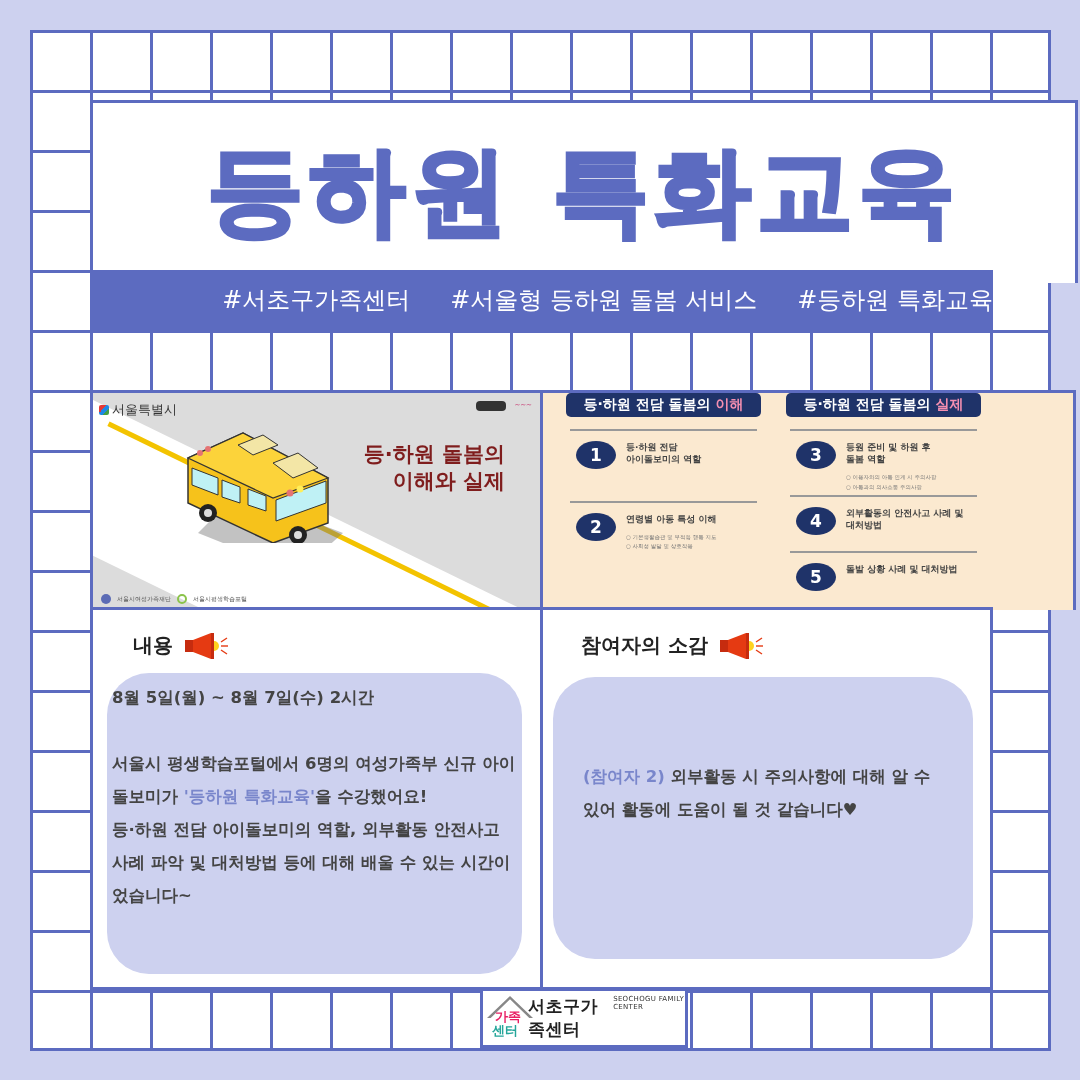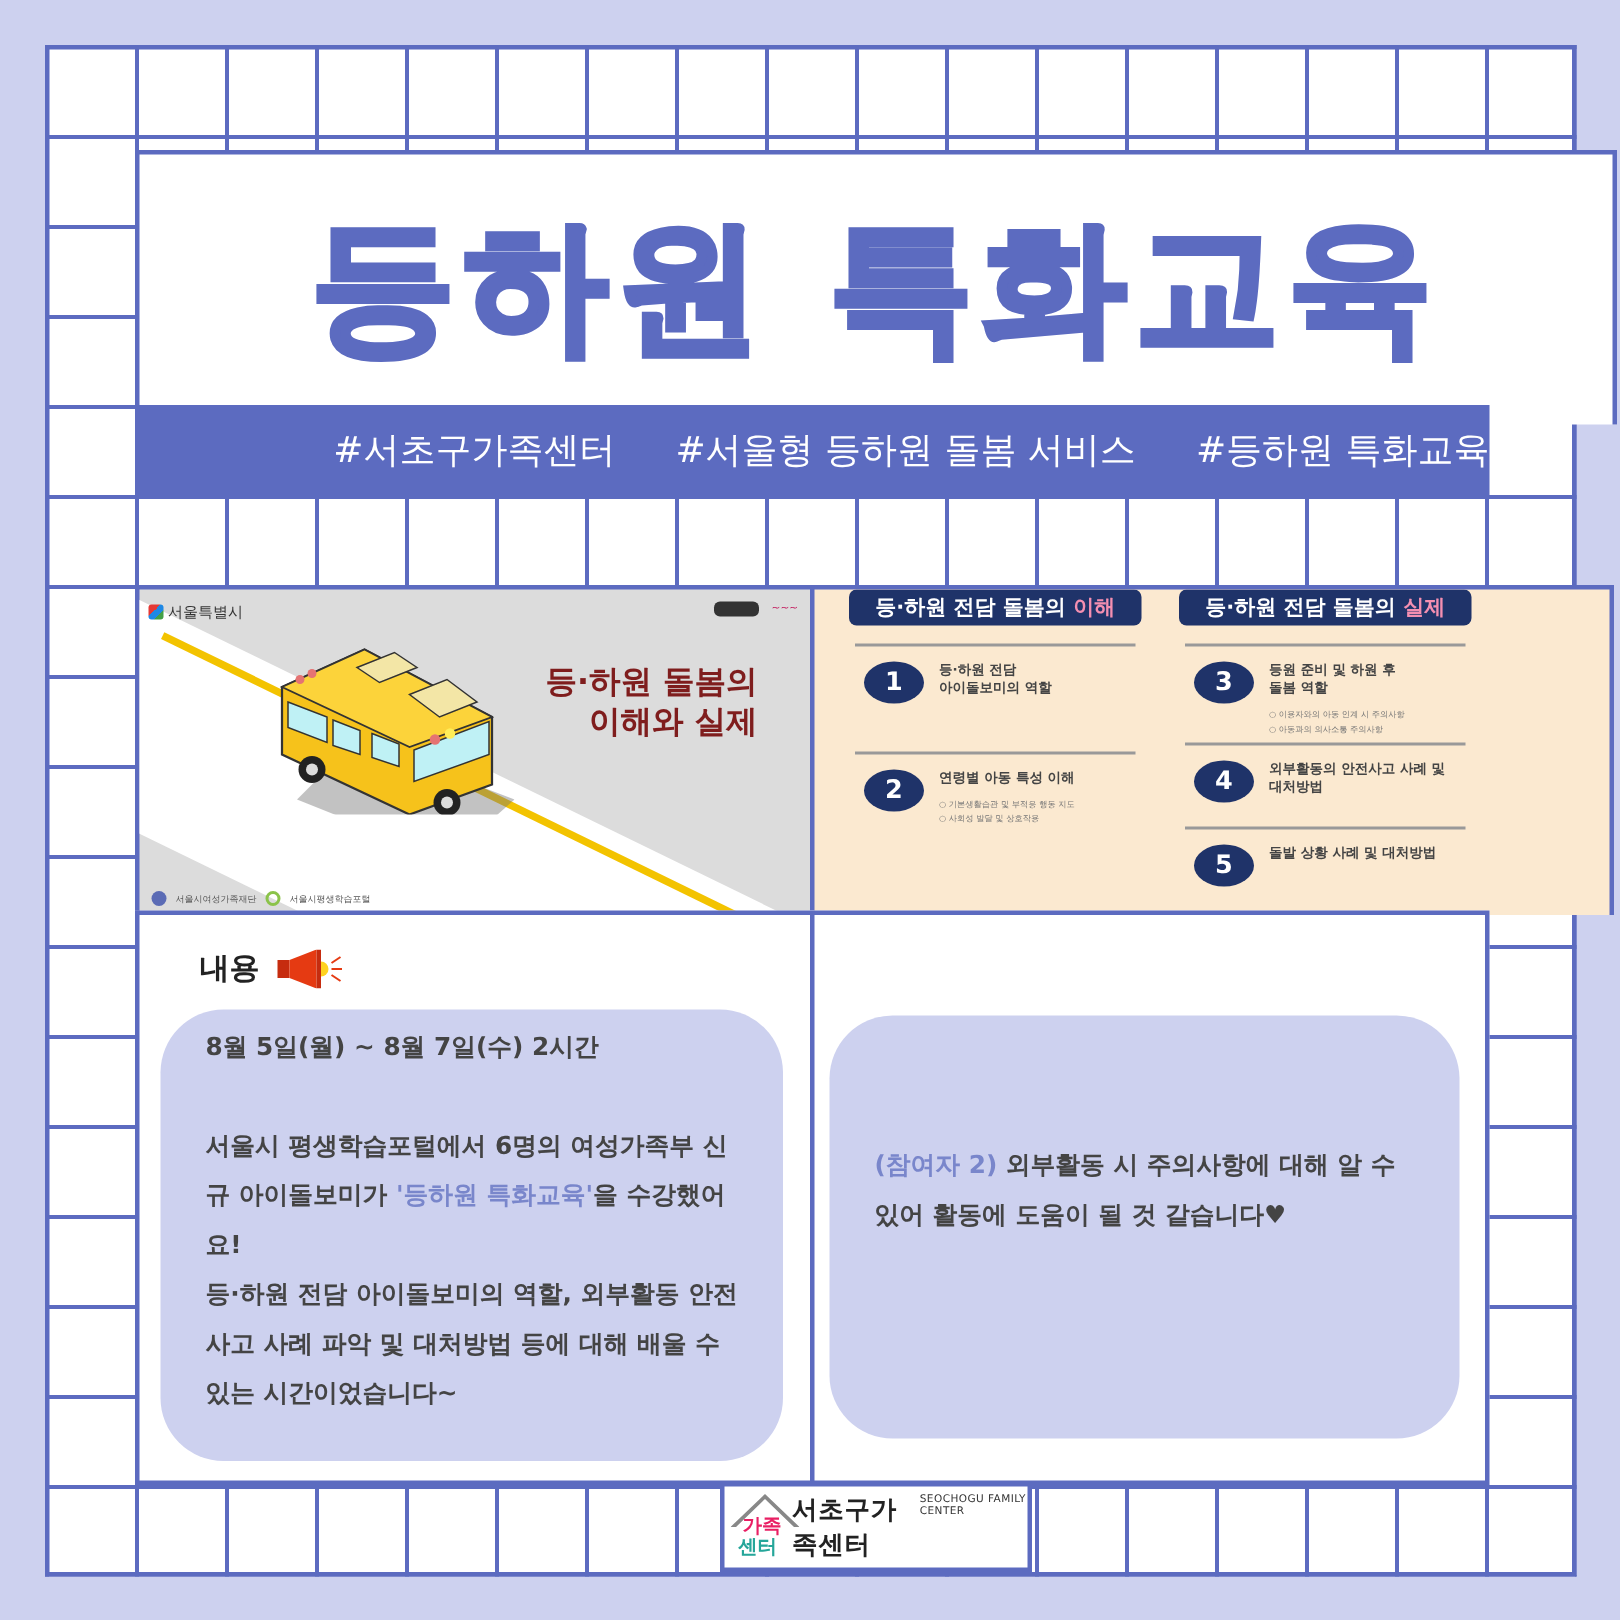--- a/index.html
+++ b/index.html
@@ -47,21 +47,21 @@
 
   
   .road-white {
     position: absolute; left: -60px; top: 0; width: 700px; height: 140px;
     background: #ffffff; transform-origin: left top; transform: rotate(26deg) translate(40px,-20px);
   }
   .road-yellow {
     position: absolute; left: -40px; top: 190px; width: 600px; height: 5px;
     background: #f3c300; transform-origin: left top; transform: rotate(26deg) translate(-20px,-170px);
   }
-  .seoul-logo { position: absolute; left: 6px; top: 8px; font-size: 10px; color: #333; display:flex; align-items:center; gap:3px; }
+  .seoul-logo { position: absolute; left: 6px; top: 8px; font-size: 13px; color: #333; display:flex; align-items:center; gap:3px; }
   .seoul-mark { width: 10px; height: 10px; border-radius: 2px; background: linear-gradient(135deg,#e53935 0 40%,#1e88e5 40% 70%,#43a047 70%); }
   .partner-logos { position: absolute; right: 8px; top: 8px; display: flex; gap: 8px; font-size: 7px; color:#c2185b; }
   .partner-logos .p1 { width: 30px; height: 10px; background: #333; border-radius: 4px; }
   .bus { position: absolute; left: 85px; top: 30px; width: 165px; height: 120px; }
   .img-left-title {
     position: absolute; right: 35px; top: 48px; text-align: right;
     color: #7f1d1d; font-size: 21px; font-weight: bold; line-height: 1.3; margin-left: 21px;
   }
   .bottom-logos { position: absolute; left: 8px; bottom: 6px; display: flex; align-items: center; gap: 6px; font-size: 6px; color: #555; }
   .bottom-logos .c1 { width: 10px; height: 10px; border-radius: 50%; background: #5b6bb5; }
@@ -96,21 +96,21 @@
     position: absolute; top: 22px; display: flex; align-items: center; gap: 10px;
     font-size: 20px; font-weight: bold; color: #222;
   }
   .panel-left .panel-head { left: 40px; }
   .panel-right .panel-head { left: 38px; }
   .megaphone { width: 50px; height: 26px; position: relative; }
   .bubble {
     position: absolute; background: #cdd1ef; border-radius: 42px;
     color: #444; font-size: 16.5px; line-height: 33px; font-weight: bold;
   }
-  .panel-left .bubble { left: 14px; top: 63px; width: 415px; height: 301px; padding: 8px 30px; }
+  .panel-left .bubble { left: 14px; top: 63px; width: 415px; height: 301px; padding: 8px 5px; }
   .panel-right .bubble { left: 10px; top: 67px; width: 420px; height: 282px; padding: 50px 30px; }
   .bubble .accent { color: #7986cb; }
   .bubble p { white-space: pre-line; }
   .gap { height: 33px; }
 
   .footer-logo {
     position: absolute; left: 480px; top: 988px; width: 208px; height: 60px;
     background: #fff; border: 3px solid #5c6bc0; border-top: 3px solid #5c6bc0;
     display: flex; align-items: center; justify-content: center; gap: 6px;
   }
@@ -249,20 +249,32 @@
   </div>
   <div class="bubble">
     <p>8월 5일(월) ~ 8월 7일(수) 2시간</p>
     <div class="gap"></div>
     <p><span>  서울시 평생학습포털에서 6명의 여성가족부 신규 아이돌보미가 </span><span class="accent">'등하원 특화교육'</span><span>을 수강했어요!</span></p>
     <p>  등·하원 전담 아이돌보미의 역할, 외부활동 안전사고 사례 파악 및 대처방법 등에 대해 배울 수 있는 시간이었습니다~</p>
   </div>
 </div>
 
 <div class="content-panel panel-right">
+  <div class="panel-head">
+    <span>참여자의 소감</span>
+    <svg class="megaphone" viewBox="0 0 50 26">
+      <rect x="2" y="7" width="8" height="12" fill="#c62c0f"></rect>
+      <polygon points="10,7 28,0 28,26 10,19" fill="#e53a12"></polygon>
+      <rect x="28" y="0" width="3" height="26" fill="#c62c0f"></rect>
+      <path d="M31,8 A5,5 0 0 1 31,18 Z" fill="#ffd21f"></path>
+      <line x1="38" y1="9" x2="44" y2="5" stroke="#e53a12" stroke-width="1.4"></line>
+      <line x1="38" y1="13" x2="45" y2="13" stroke="#e53a12" stroke-width="1.4"></line>
+      <line x1="38" y1="17" x2="44" y2="21" stroke="#e53a12" stroke-width="1.4"></line>
+    </svg>
+  </div>
   <div class="bubble">
     <div class="gap"></div>
     <p><span class="accent">(참여자 2)</span><span> 외부활동 시 주의사항에 대해 알 수 있어 활동에 도움이 될 것 같습니다♥</span></p>
   </div>
 </div>
 
 <div class="footer-logo">
   <div class="house">
     <div class="roof"></div>
     <div class="k1">가족</div>

